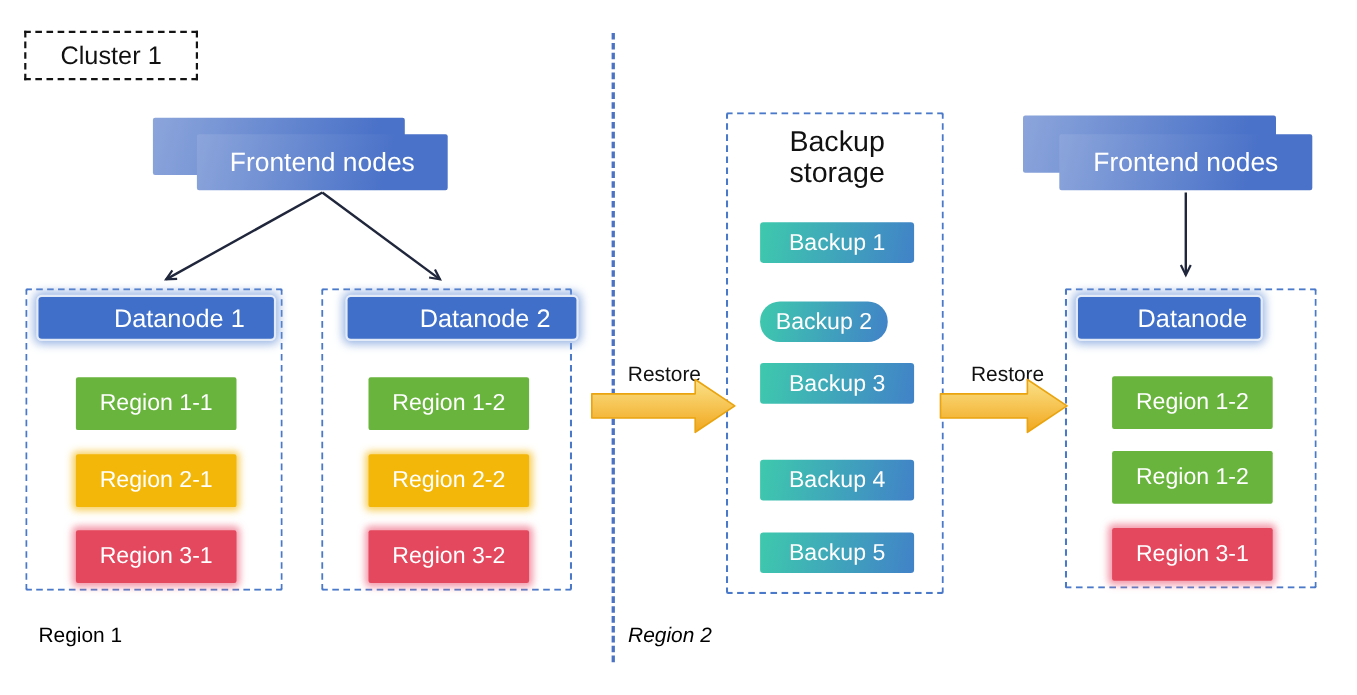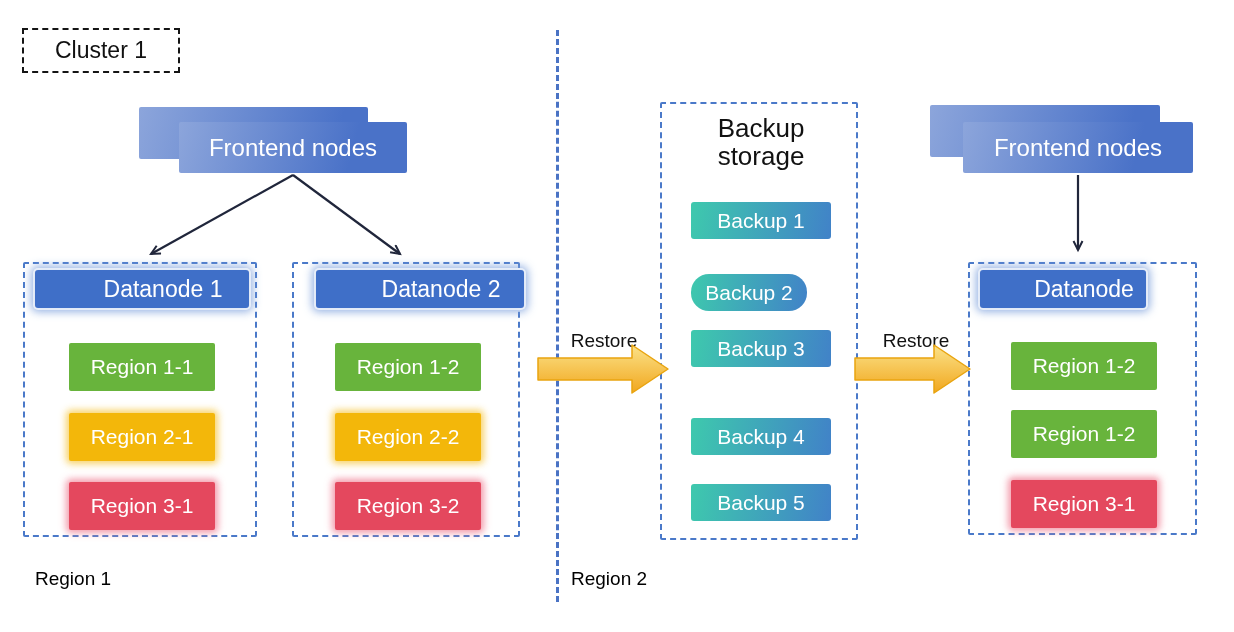--- a/index.html
+++ b/index.html
@@ -118,21 +118,21 @@
   <div class="abs container-dashed" style="left:968px; top:262px; width:229px; height:273px;">
     <div class="abs center dn-header" style="left:10px; top:6px; width:166px; height:38px;">
       <span>Datanode</span>
     </div>
     <div class="abs center region green" style="left:41px; top:78px; width:146px;">Region 1-2</div>
     <div class="abs center region green" style="left:41px; top:146px; width:146px;">Region 1-2</div>
     <div class="abs center region red" style="left:41px; top:216px; width:146px;">Region 3-1</div>
   </div>
 
   <div class="abs footer-label" style="left:35px; top:568px;">Region 1</div>
-  <div class="abs footer-label" style="left:571px; top:568px;">Region 2</div>
+  <div class="abs footer-label" style="left:571px; top:568px;font-style:italic;">Region 2</div>
 
   <svg class="overlay" width="1234" height="632" viewBox="0 0 1234 632">
     <defs>
       <linearGradient id="gold" x1="0" y1="0" x2="0" y2="1">
         <stop offset="0" style="stop-color:var(--gold-light, #FBE289)"></stop>
         <stop offset="1" style="stop-color:var(--gold-dark, #F1A71E)"></stop>
       </linearGradient>
       <marker id="arrowhead" markerWidth="14" markerHeight="14" refX="10" refY="5.5" orient="auto" markerUnits="userSpaceOnUse">
         <path d="M1,1 L10,5.5 L1,10" fill="none" stroke="var(--arrow-black, #20263B)" stroke-width="2"></path>
       </marker>

